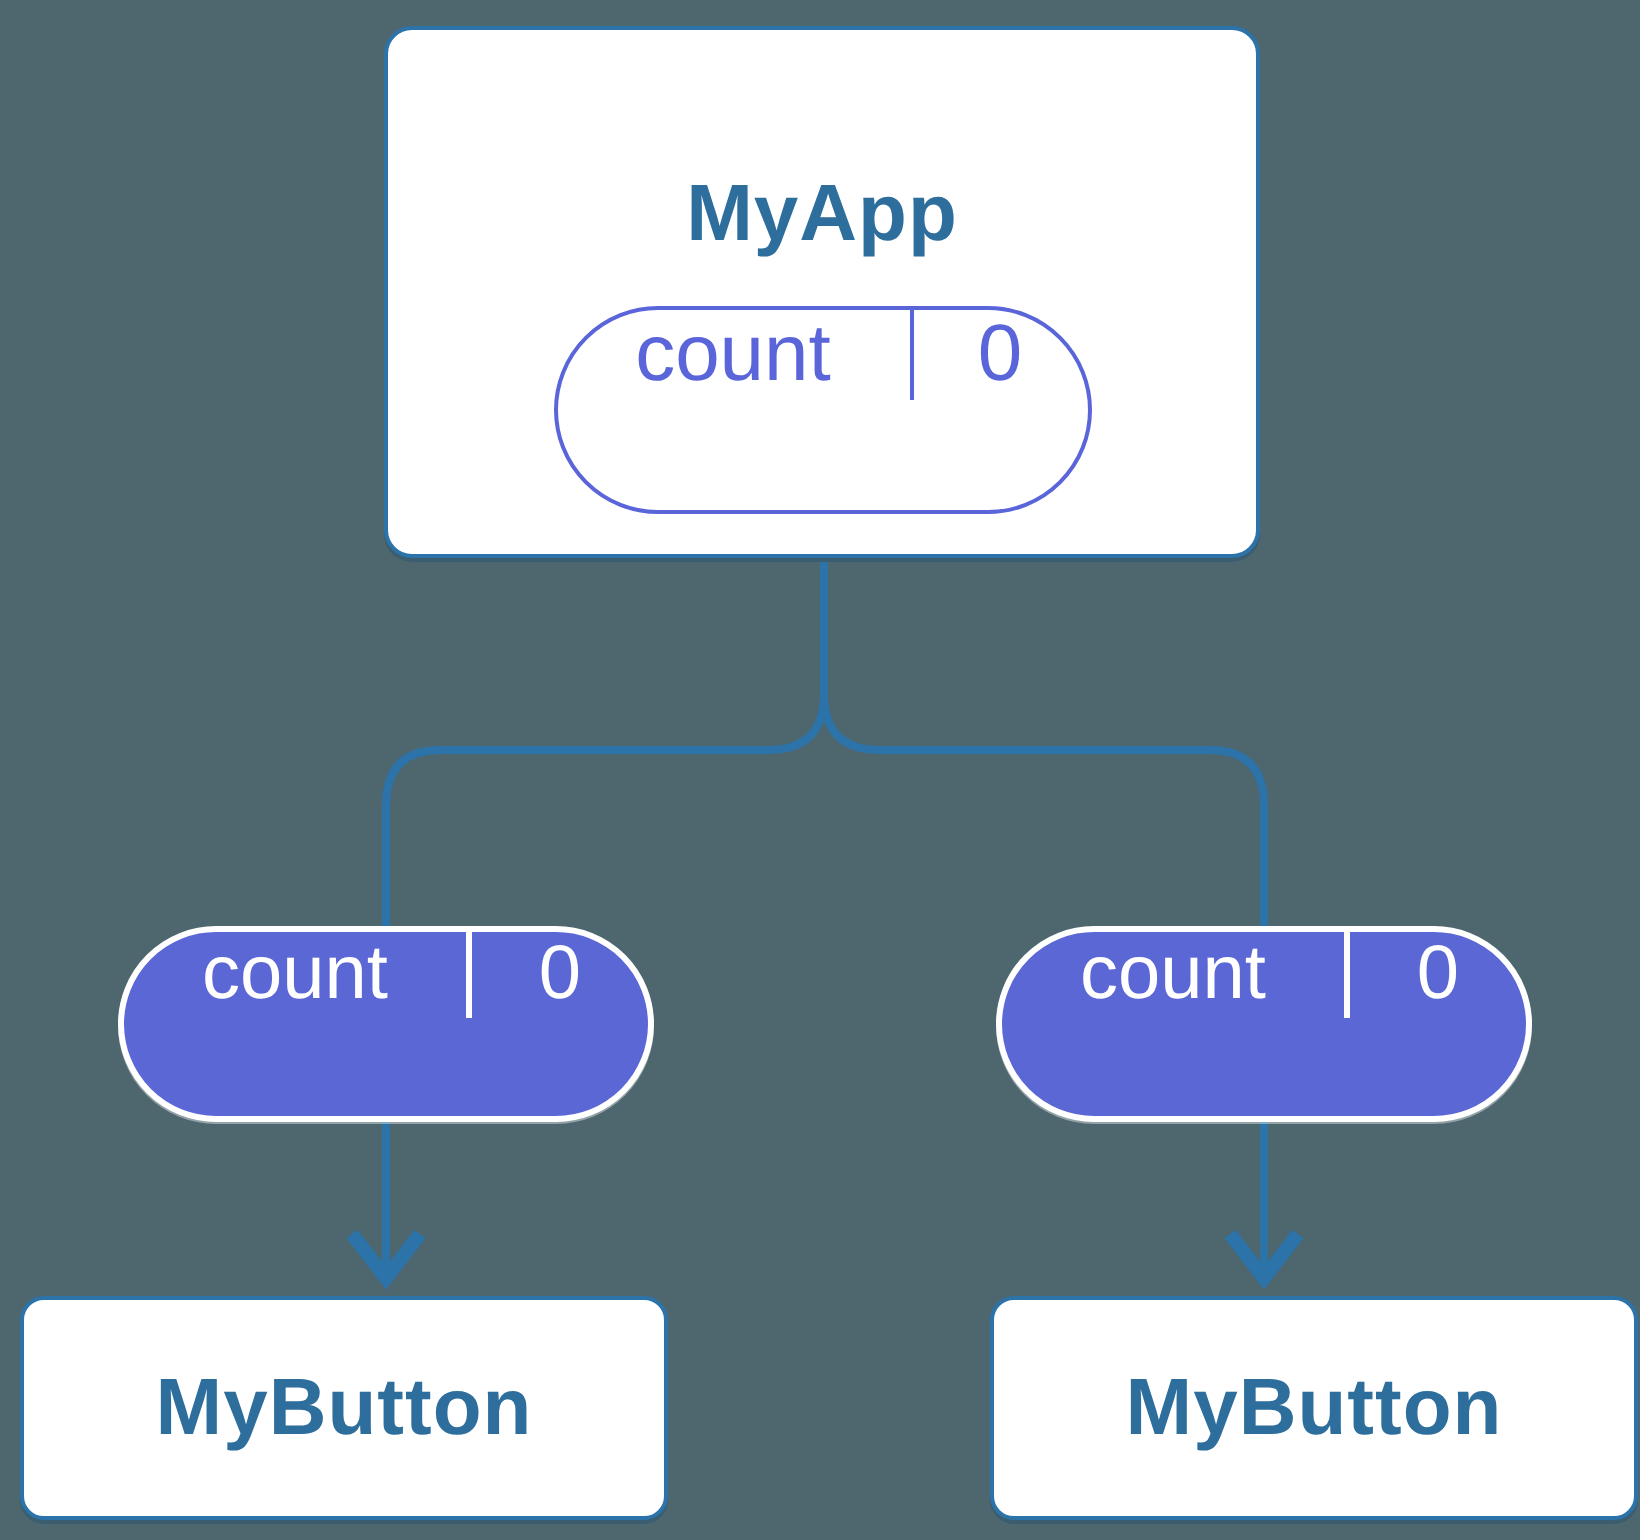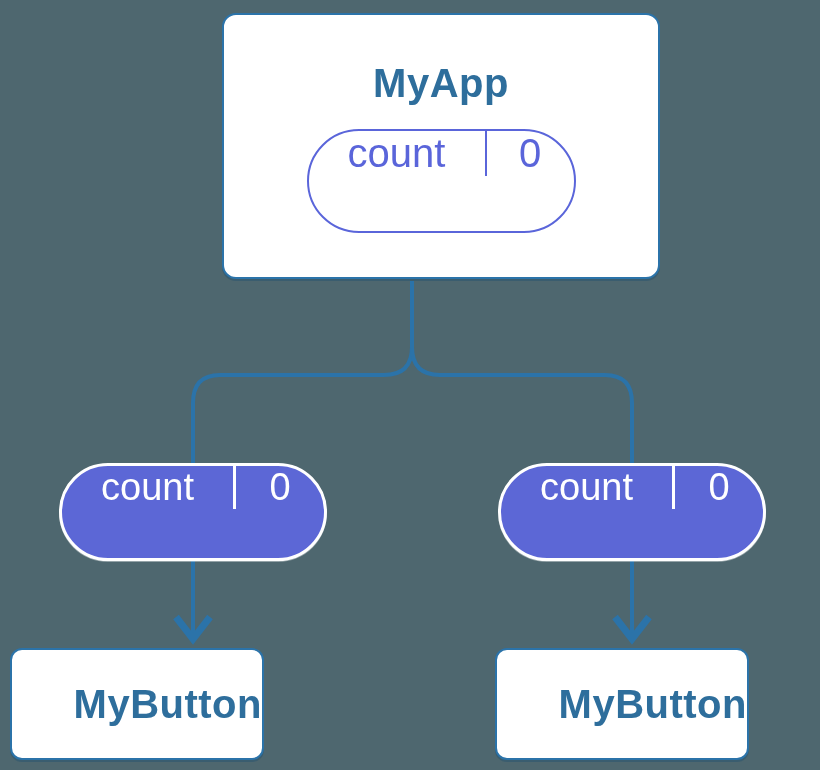--- a/index.html
+++ b/index.html
@@ -28,22 +28,21 @@
     background:var(--white);
     border:2.5px solid var(--line-blue);
     box-shadow:0 2px 0 rgba(23,74,112,0.35);
     box-sizing:border-box;
     z-index:2;
   }
   .node-root{
     left:192px;top:13px;width:438px;height:266px;
     border-radius:14px;
     display:flex;flex-direction:column;align-items:center;
-    padding-top:44px;
-    margin-left:30px;
+    padding-top:68px;
   }
   .node-title{
     font-size:40px;font-weight:600;color:var(--text-blue);
     line-height:48px;letter-spacing:0.5px;
   }
   .pill{
     box-sizing:border-box;
     display:flex;align-items:flex-start;
     overflow:hidden;
   }
@@ -78,23 +77,23 @@
     color:var(--white);font-size:38px;
   }
   .pill-filled .pill-value{
     flex:1;display:flex;align-items:center;justify-content:center;
     color:var(--white);font-size:38px;
   }
   .pill-left{left:59px;}
   .pill-right{left:498px;}
 
   .node-leaf{
-    width:254px;height:112px;top:648px;
+    width:324px;height:112px;top:648px;
     border-radius:12px;
-    display:flex;align-items:center;justify-content:flex-end;
+    display:flex;align-items:center;justify-content:center;
   }
   .leaf-left{left:10px;}
   .leaf-right{left:495px;}
 </style>
 </head>
 <body>
 
 <div class="stage">
 
   <svg class="connectors" width="820" height="770" viewBox="0 0 820 770">

